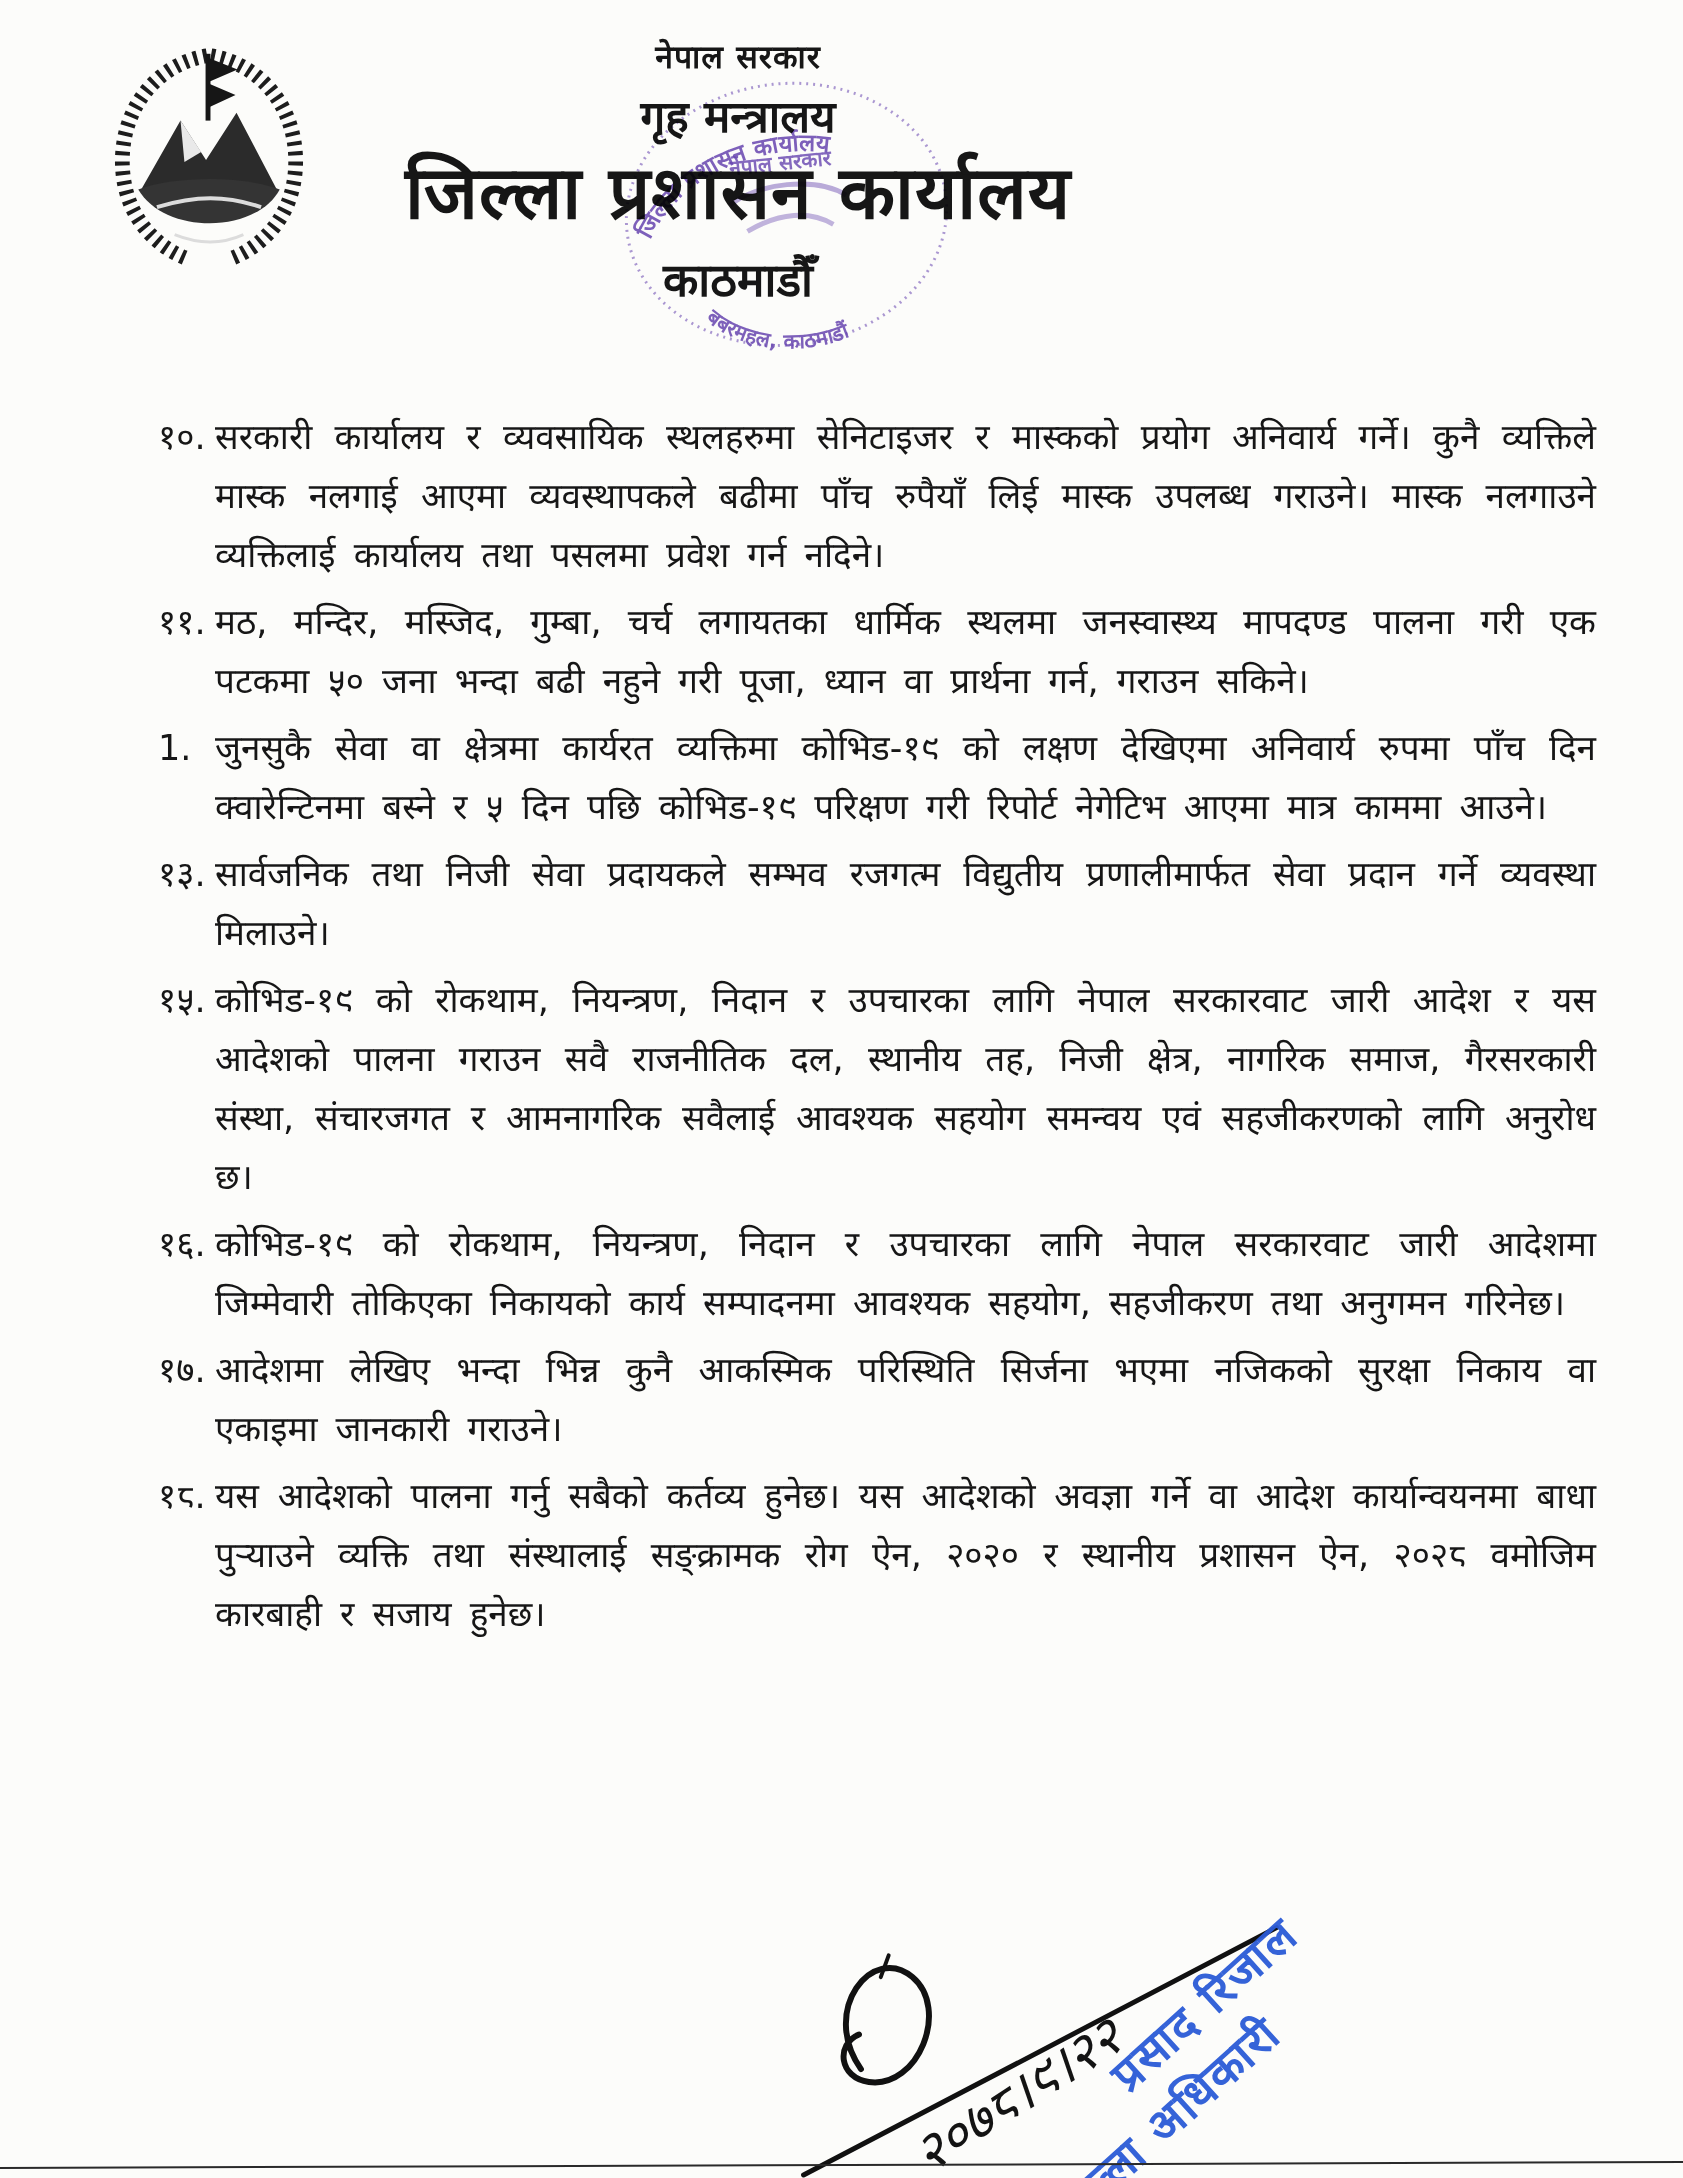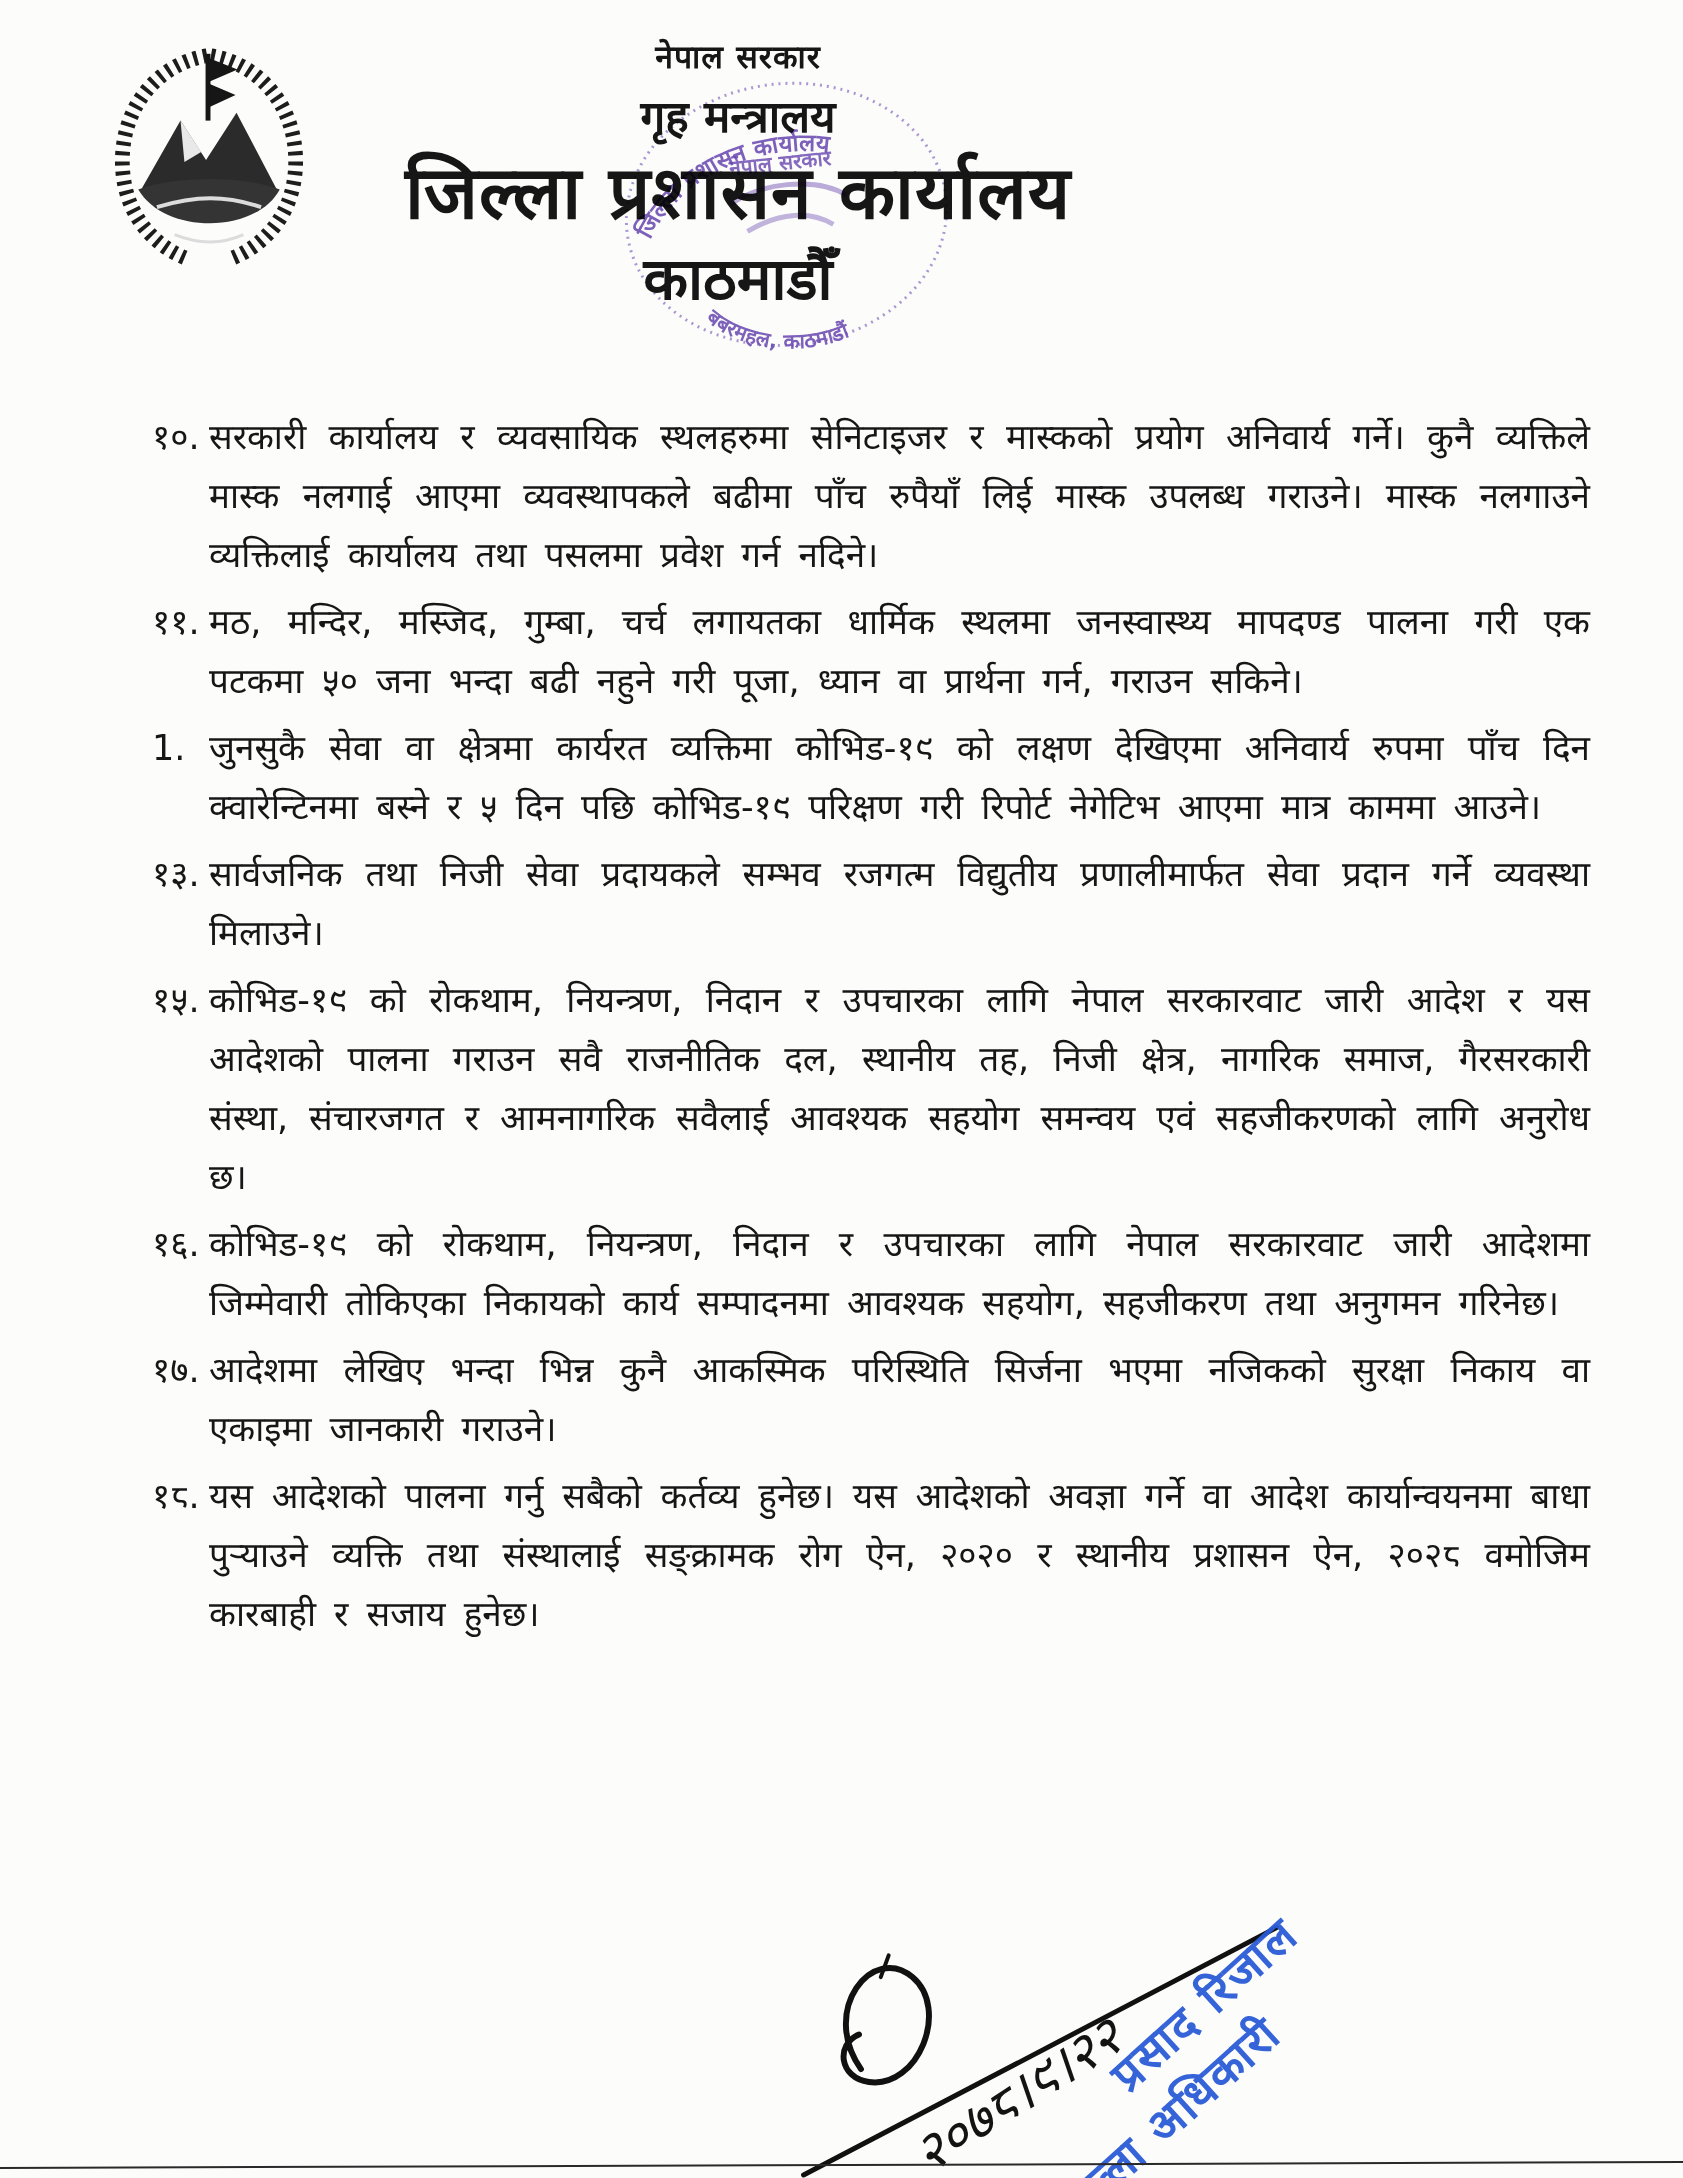--- a/index.html
+++ b/index.html
@@ -12,29 +12,29 @@
     font-family:"DejaVu Sans", sans-serif;
     color:#161616;
     padding-left:16px;
   }
   
   .emblem{position:absolute;left:104px;top:42px;width:210px;height:226px;}
   .header{position:absolute;left:248px;top:34px;width:980px;text-align:center;}
   .header .gov{font-size:32px;font-weight:600;letter-spacing:1px;}
   .header .ministry{font-size:44px;font-weight:600;margin-top:8px;}
   .header .office{font-size:73px;font-weight:bold;margin-top:4px;letter-spacing:1px;line-height:1.2;}
-  .header .district{font-size:58px;font-weight:bold;}
+  .header .district{font-size:46px;font-weight:bold;margin-top:10px;}
   .office-seal{
     position:absolute;left:582px;top:51px;width:406px;height:317px;
     mix-blend-mode:multiply;opacity:.92;transform:rotate(-6deg);
     pointer-events:none;
   }
   
   .items{
-    position:absolute;left:152px;top:408px;width:1438px;
+    position:absolute;left:158px;top:408px;width:1438px;
     font-size:35px;line-height:59px;
     font-weight:500;
   }
   .item{
     display:grid;grid-template-columns:57px 1fr;
     margin-bottom:8px;
   }
   .item .num{text-align:left;}
   .item .txt{
     text-align:justify;text-align-last:left;

